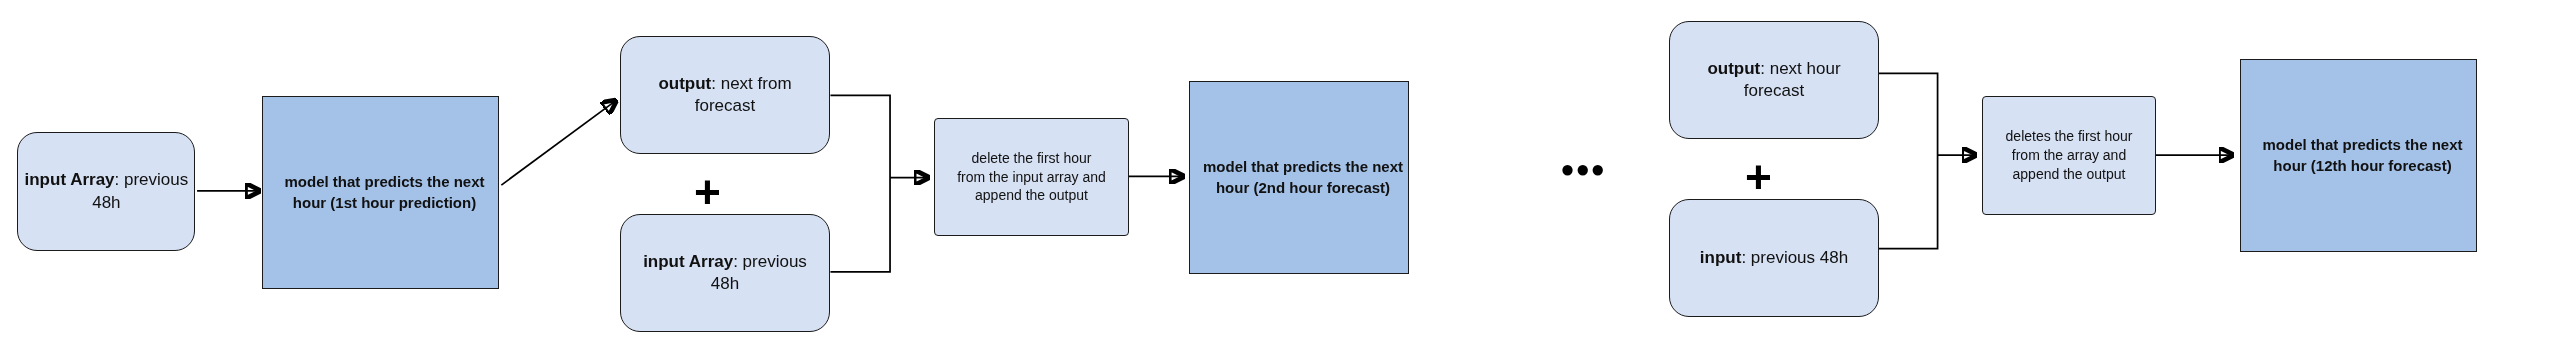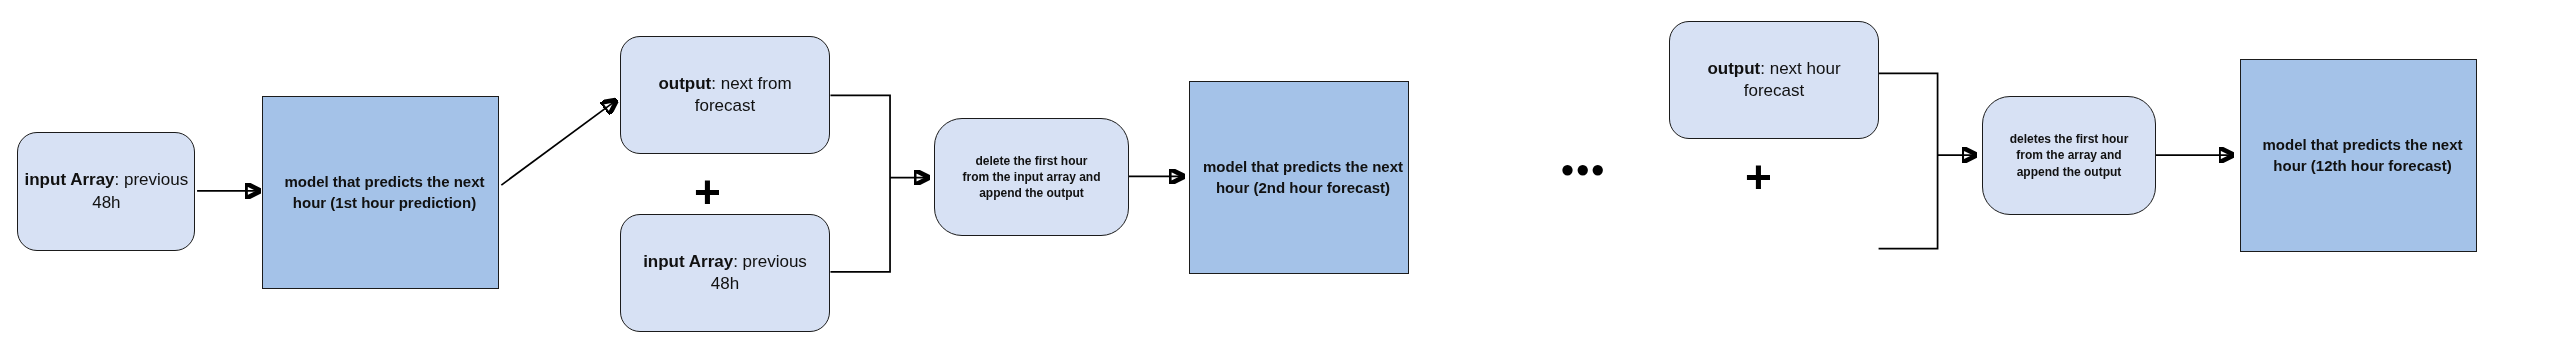--- a/index.html
+++ b/index.html
@@ -36,23 +36,23 @@
   }
   .process {
     background: var(--process-fill);
     font-size: 15px;
     font-weight: bold;
     line-height: 1.35;
     padding-left: 8px;
   }
   .step {
     background: var(--rounded-fill);
-    border-radius: 28px;
-    font-size: 12px;
-    font-weight: bold;
+    border-radius: 4px;
+    font-size: 14px;
+    font-weight: normal;
     line-height: 1.35;
   }
   .label { white-space: pre-line; width: 100%; padding: 0 3.5px; }
   .label b { font-weight: bold; }
   .glyph {
     position: absolute;
     display: flex;
     align-items: center;
     justify-content: center;
     color: #000;
@@ -133,20 +133,23 @@
 
   <div class="glyph dots" id="g-dots">●●●</div>
 
   <div class="node rounded" id="n-output2">
     <div class="label"><b>output</b><span>: next hour
 forecast</span></div>
   </div>
 
   <div class="glyph plus" id="g-plus2">+</div>
 
+  <div class="node rounded" id="n-input3">
+    <div class="label"><b>input</b><span>: previous 48h</span></div>
+  </div>
 
   <div class="node step" id="n-delete2">
     <div class="label">deletes the first hour
 from the array and
 append the output</div>
   </div>
 
   <div class="node process" id="n-model3">
     <div class="label">model that predicts the next
 hour (12th hour forecast)</div>

